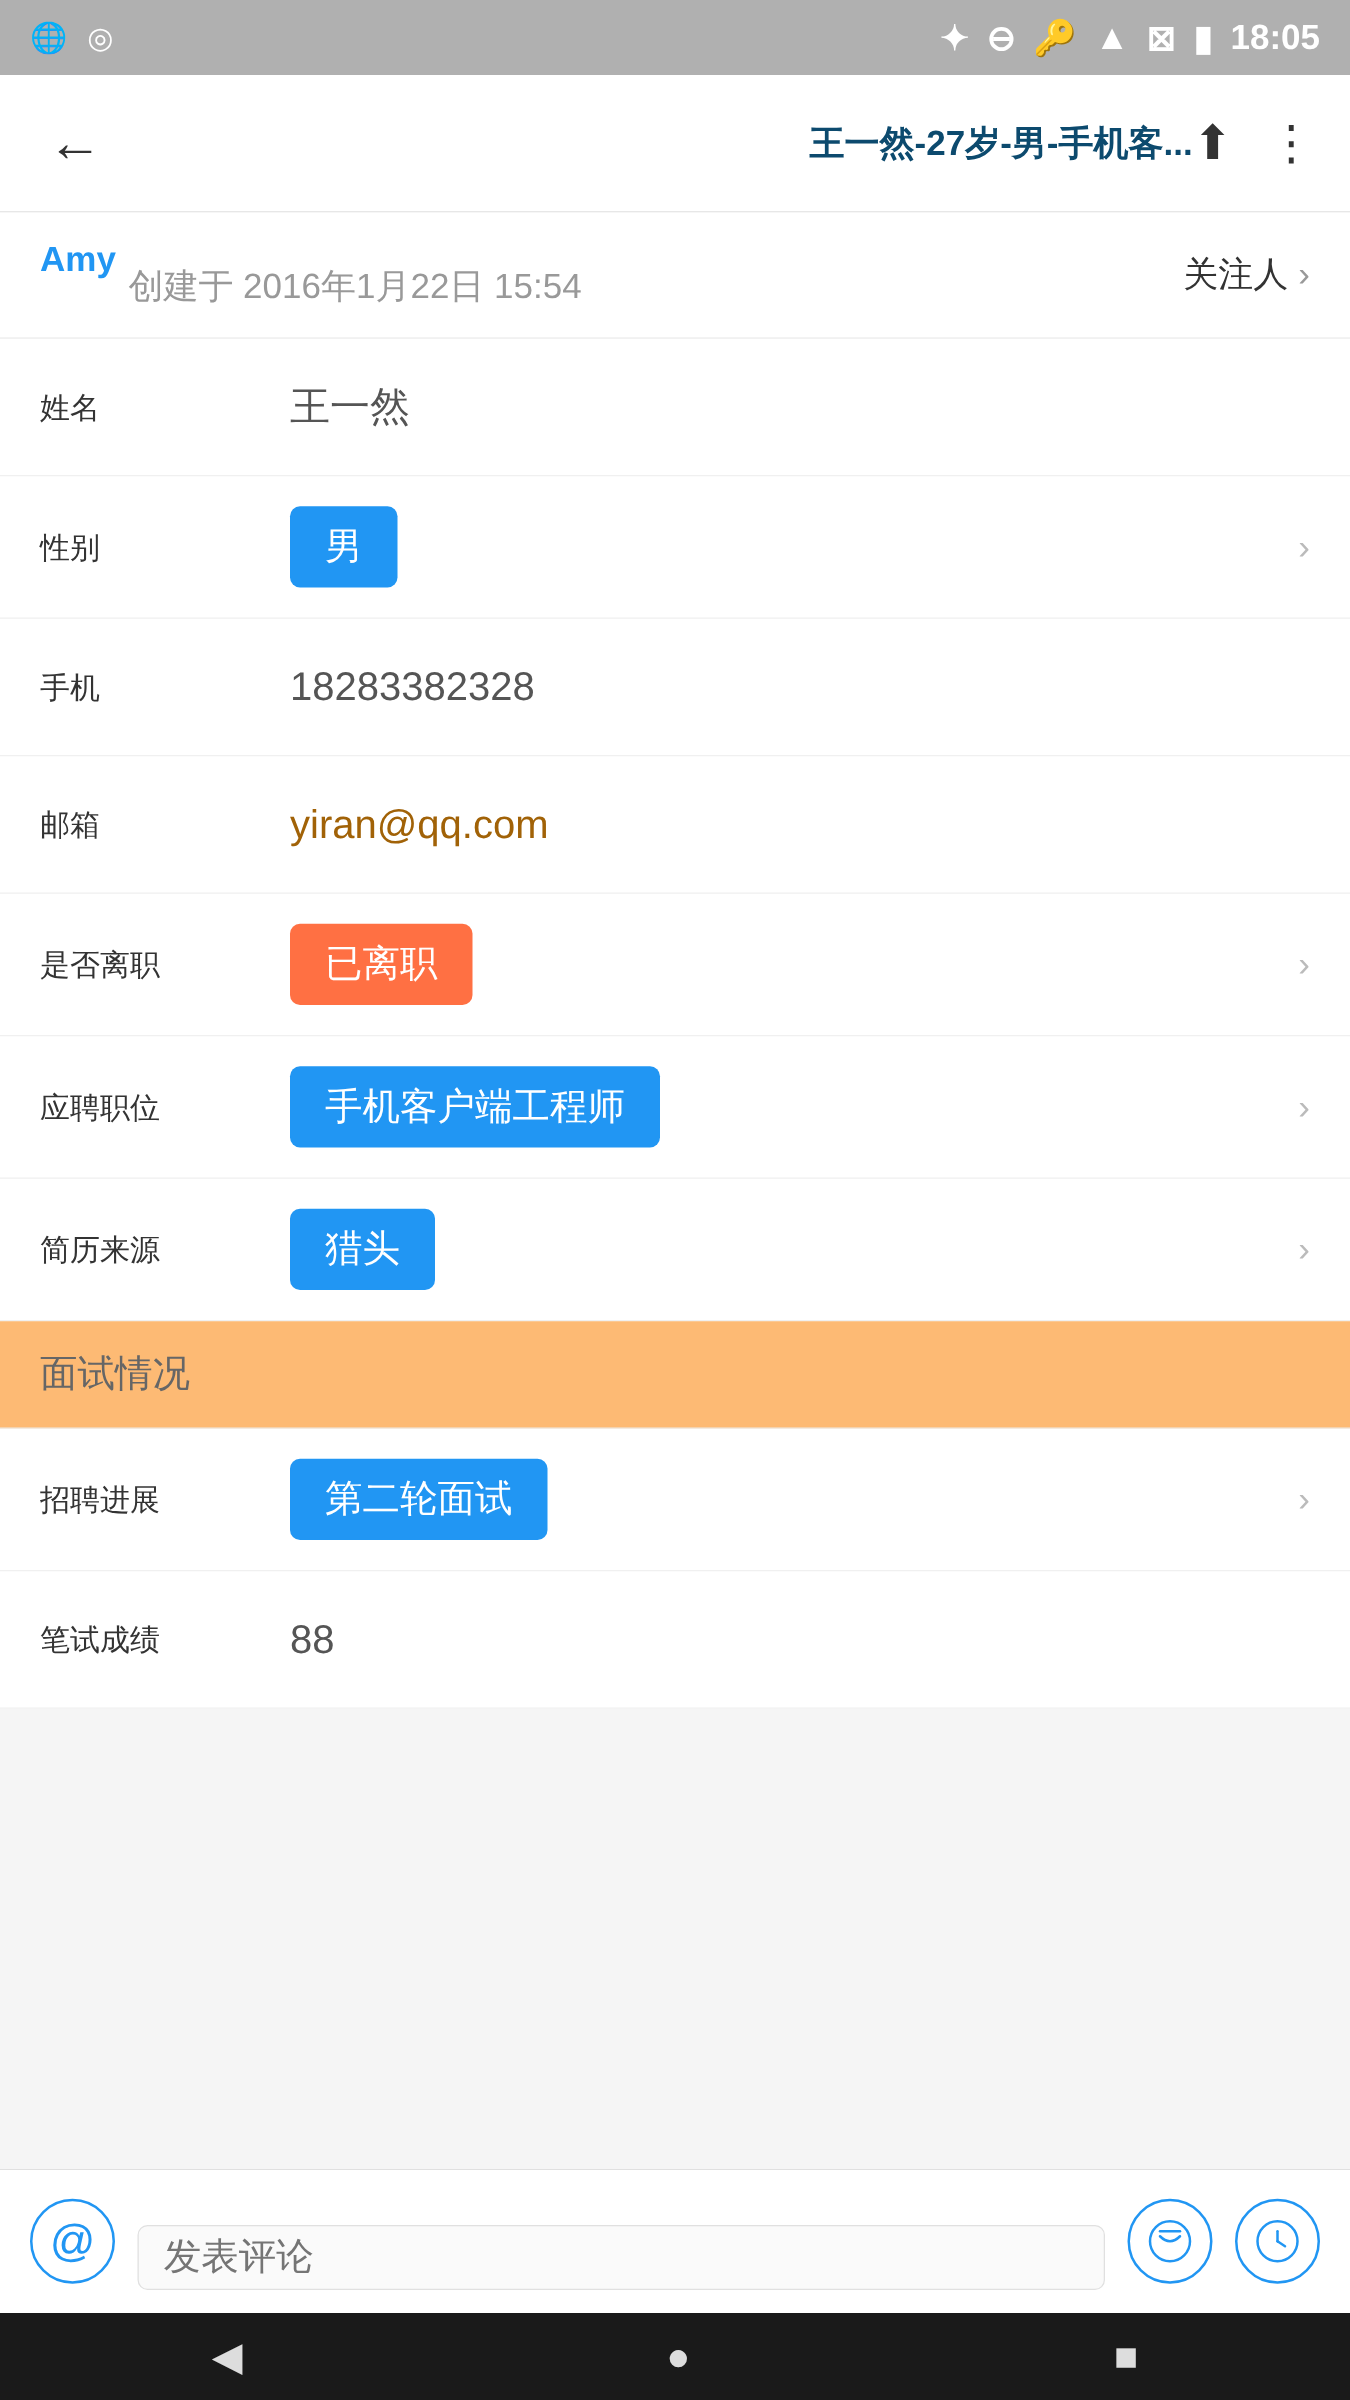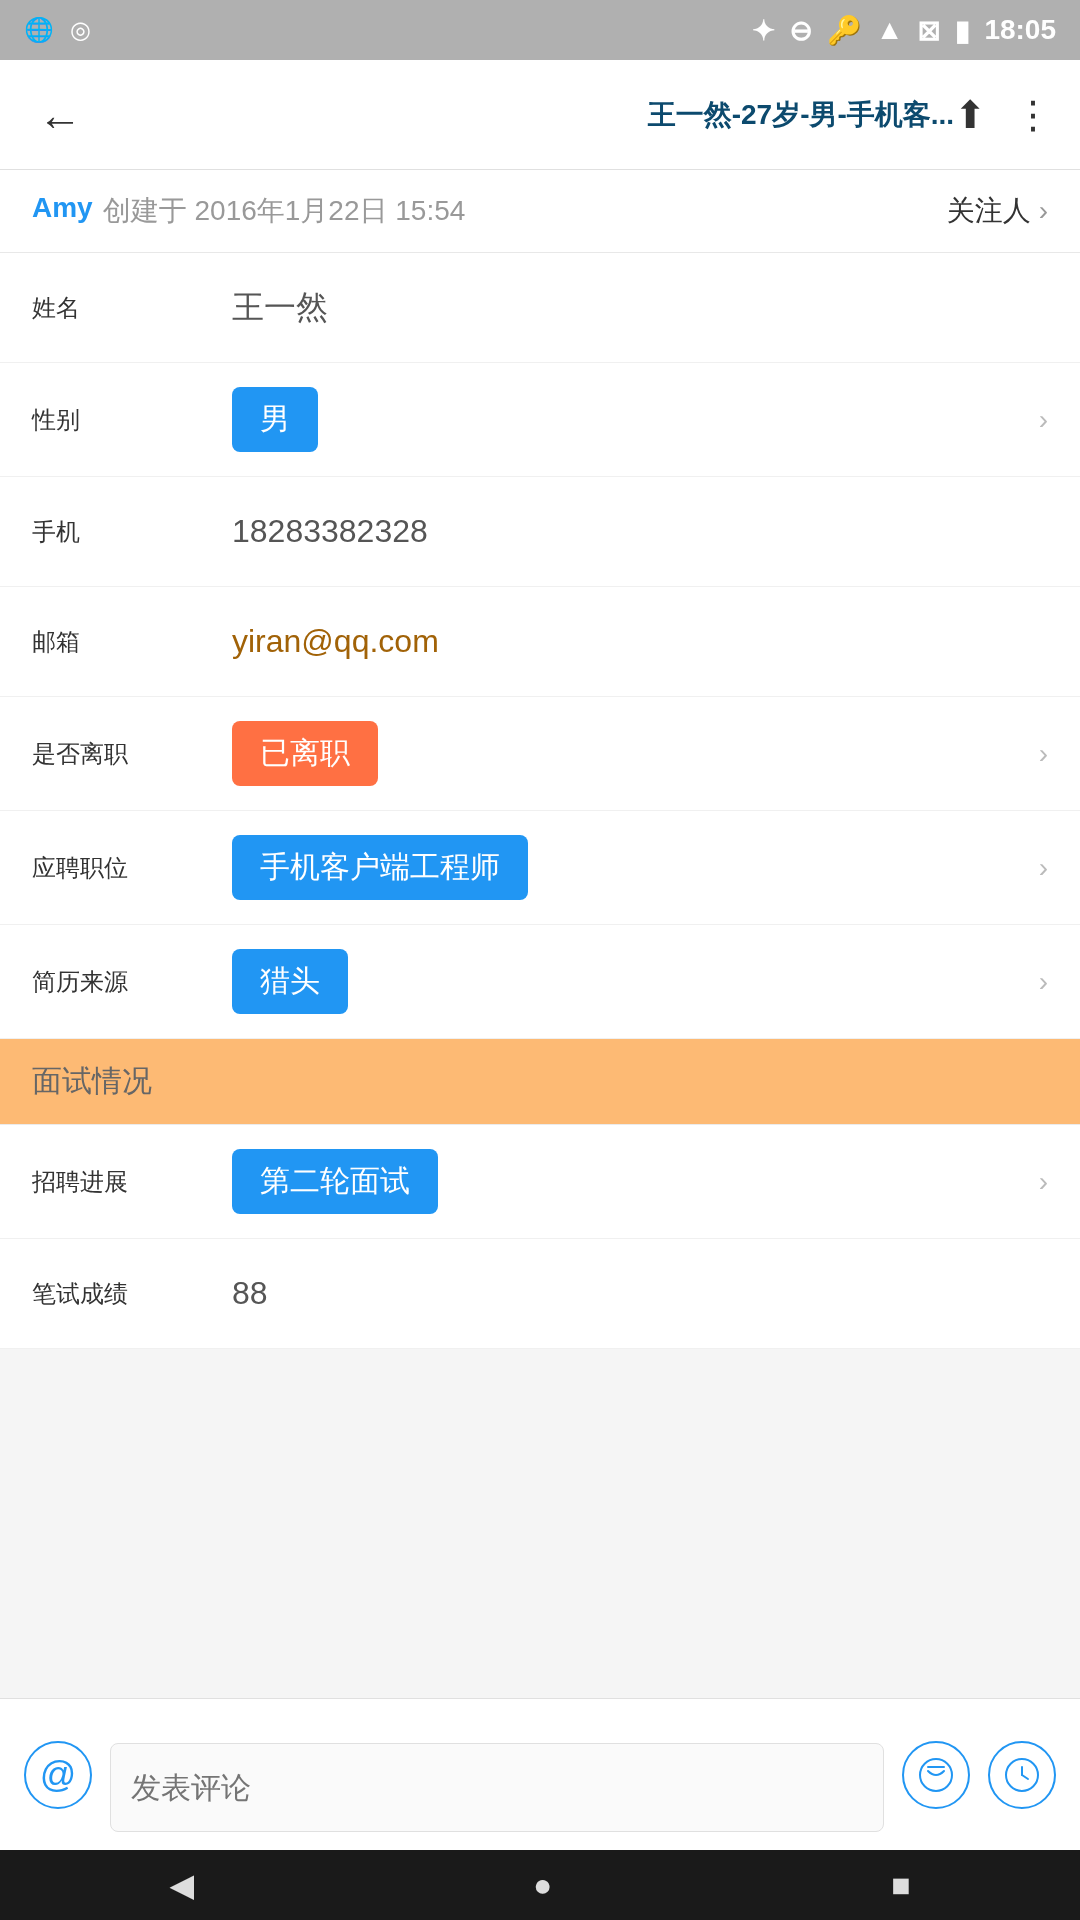--- a/index.html
+++ b/index.html
@@ -67,21 +67,21 @@
     .meta-bar {
       background: white;
       padding: 22px 32px;
       display: flex;
       align-items: center;
       justify-content: space-between;
       border-bottom: 1px solid #e8e8e8;
     }
     .meta-left { display: flex; gap: 10px; font-size: 28px; }
     .meta-creator { color: #2196F3; font-weight: bold; }
-    .meta-info { color: #999; }
+    .meta-info { color: #999; margin-top: 18px; }
     .meta-right { display: flex; align-items: center; gap: 8px; color: #333; font-size: 28px; cursor: pointer; text-align: center; }
     .meta-chevron { color: #999; font-size: 28px; }
 
     
     .form-container { background: white; }
     
     .form-row {
       display: flex;
       align-items: center;
       min-height: 110px;
@@ -149,21 +149,21 @@
       display: flex;
       align-items: center;
       justify-content: center;
       color: #2196F3;
       font-size: 36px;
       cursor: pointer;
       flex-shrink: 0;
     }
     .bottom-input {
       flex: 1;
-      height: 89px;
+      height: 52px;
       border: 1px solid #e0e0e0;
       border-radius: 8px;
       padding: 0 20px;
       font-size: 30px;
       color: #999;
       background: #fafafa;
       outline: none;
       margin-top: 26px;
     }
     .bottom-icon-btn {

